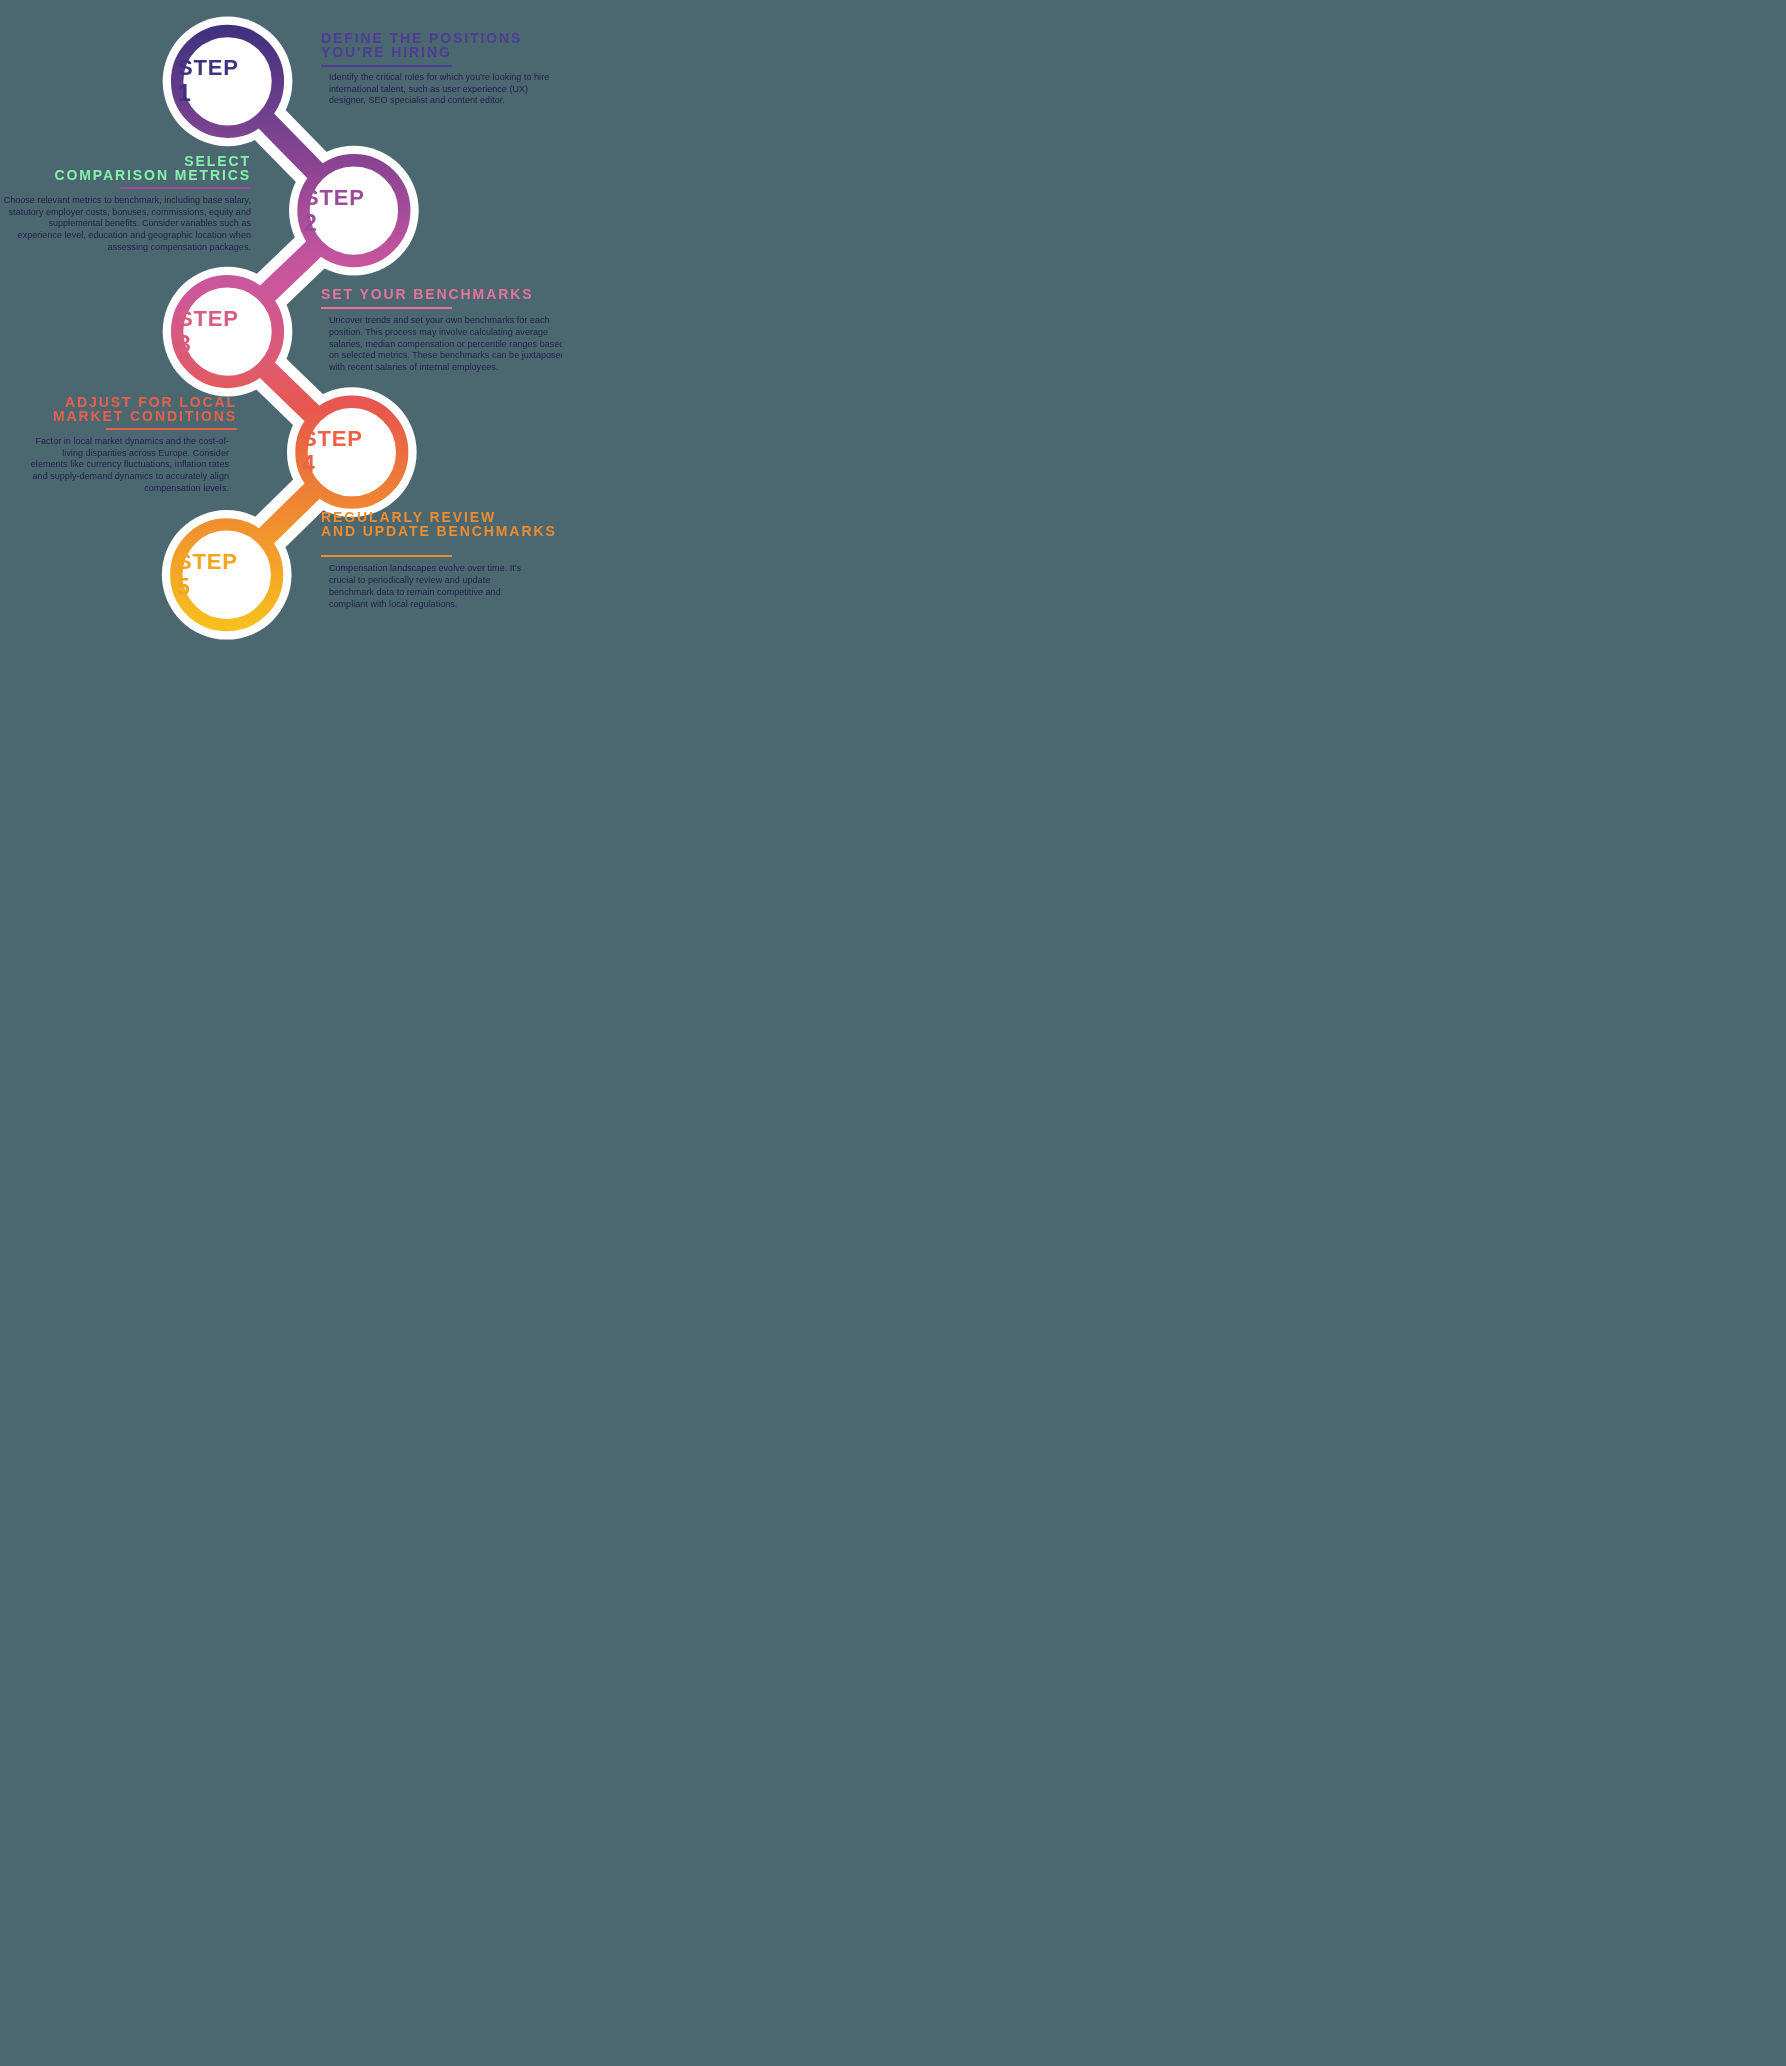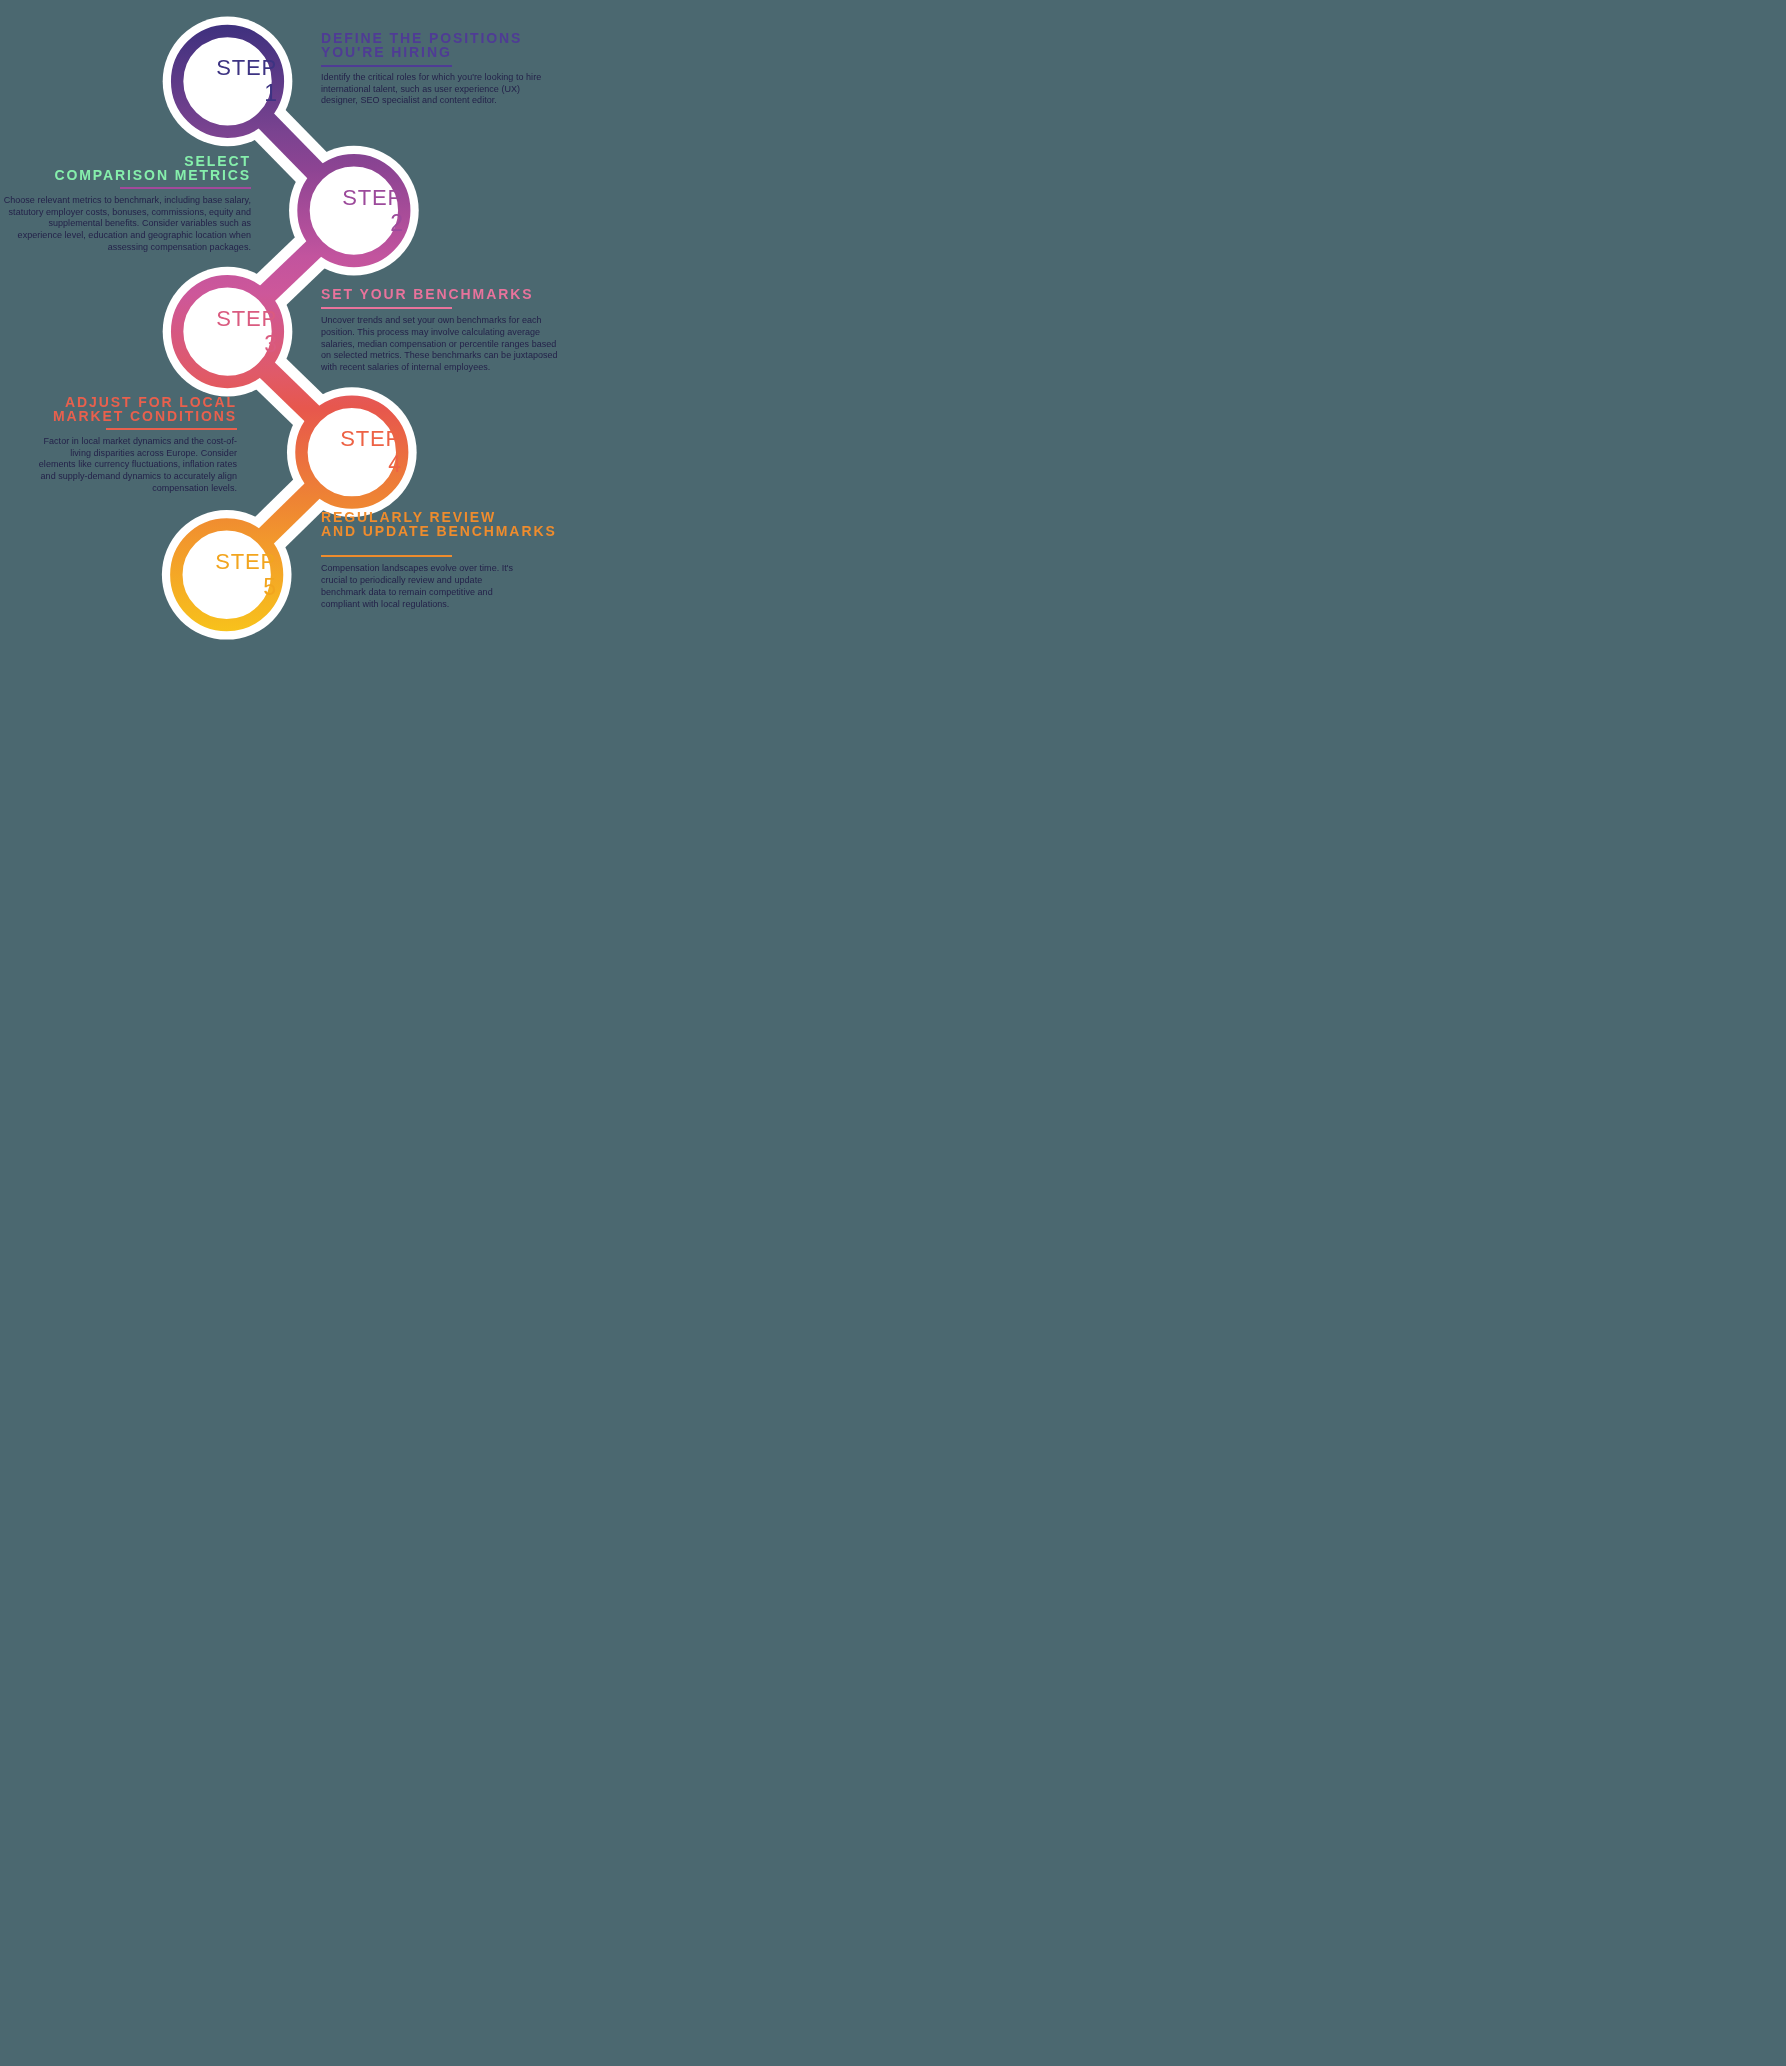--- a/index.html
+++ b/index.html
@@ -9,40 +9,40 @@
     position: relative;
     overflow: hidden;
     font-family: "Liberation Sans", sans-serif;
   }
   #chain-svg { position: absolute; left: 0; top: 0; }
 
   .step-label {
     position: absolute;
     width: 99px;
     margin-left: -50px;
-    text-align: right;
-    font-weight: normal;
+    text-align: left;
+    font-weight: bold;
     pointer-events: none;
   }
   .sl-word { font-size: 22px; line-height: 23px; letter-spacing: 0.8px; }
   .sl-num  { font-size: 23px; line-height: 26.4px; margin-top: 0.8px; }
 
   .step-text { position: absolute; }
   .step-text h2 {
     margin: 0;
     font-size: 14px;
     line-height: 14px;
     font-weight: bold;
     letter-spacing: 1.9px;
   }
   .hl { display: block; }
   .hl:empty { display: none; }
   .rule { height: 2.1px; width: 131px; }
   .step-text p {
-    margin: 0;
+    margin: 8px;
     font-size: 9px;
     line-height: 11.8px;
     letter-spacing: 0.04px;
   }
   .align-right { text-align: right; }
   .align-right .rule { margin-left: auto; }
   .align-right p { margin-left: auto; }
 
   
   #block-1 { left: 321px; top: 31px;  width: 231px; }

